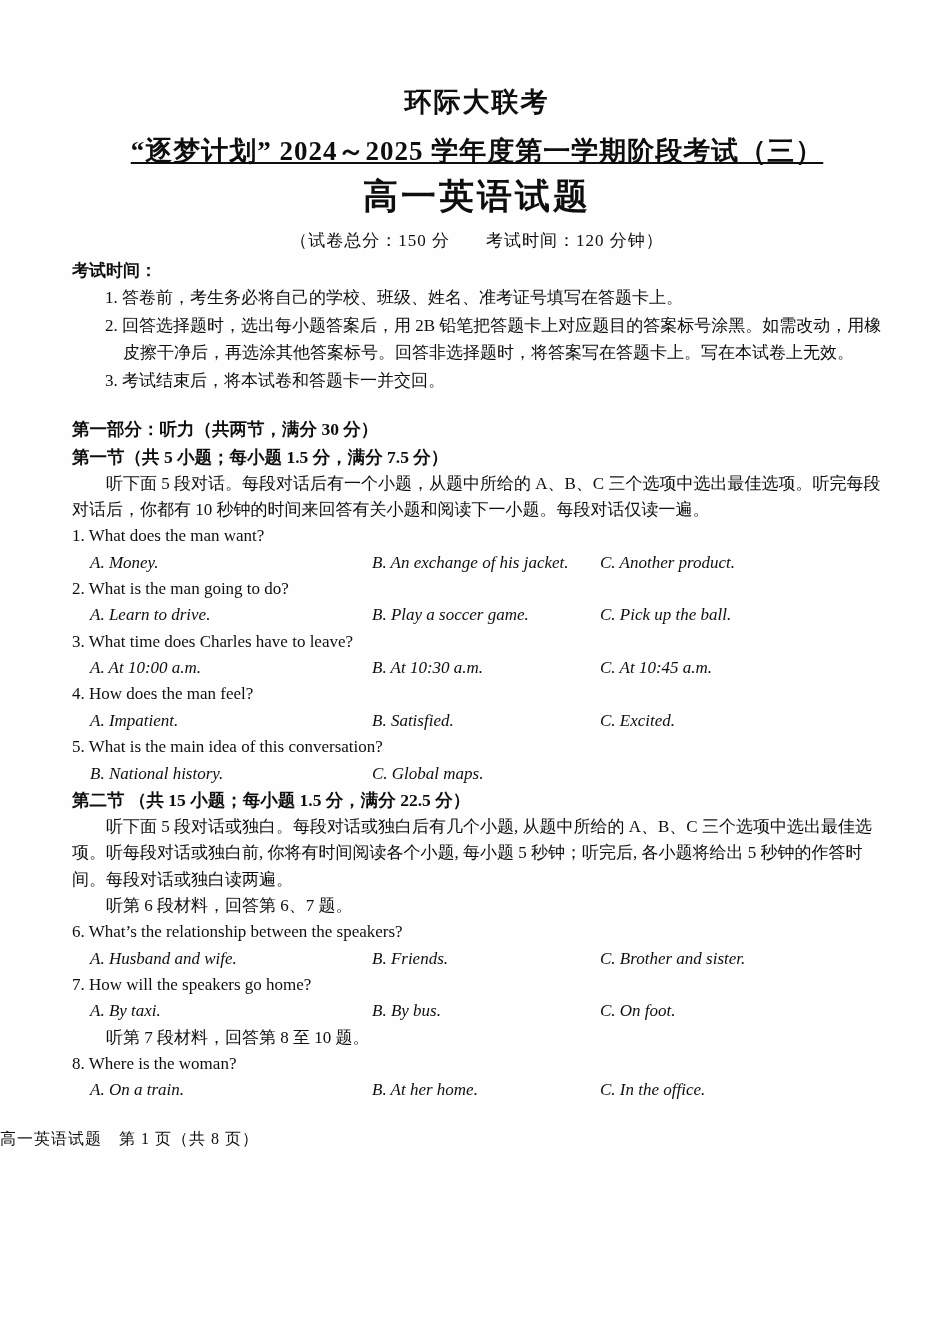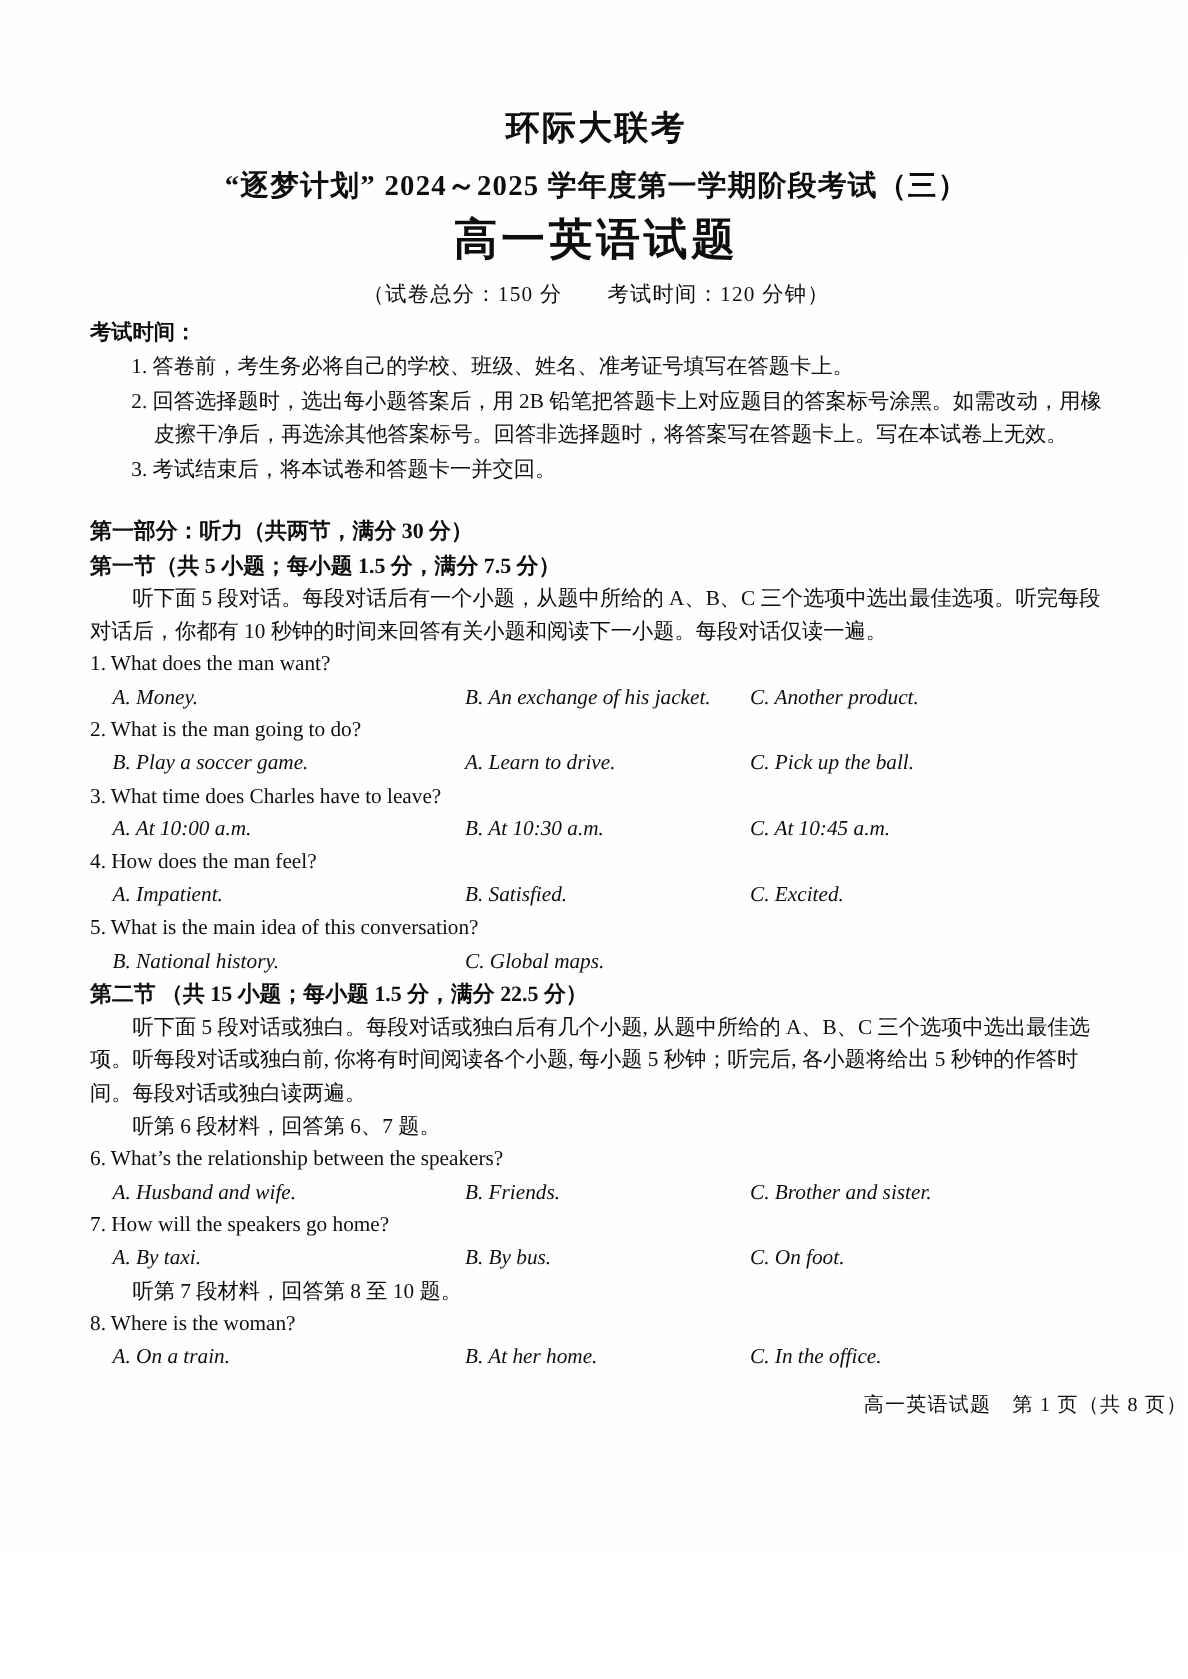--- a/index.html
+++ b/index.html
@@ -18,24 +18,25 @@
     overflow: hidden;
   }
   
   .hdr { text-align: center; }
   .hdr-org {
     font-size: 27px;
     font-weight: bold;
     letter-spacing: 2px;
   }
   .hdr-exam {
-    font-size: 23px;
+    font-size: 27px;
     font-weight: bold;
     margin-top: 13px;
     letter-spacing: 1px;
+    text-decoration: underline;
   }
   .hdr-subject {
     font-size: 35px;
     font-weight: bold;
     margin-top: 4px;
     letter-spacing: 3px;
   }
   .hdr-meta {
     font-size: 17px;
     margin-top: 9px;
@@ -85,22 +86,22 @@
     padding-left: 18px;
     line-height: 1.55;
     font-style: italic;
   }
   .options.stacked { display: block; }
   .options.stacked .opt { display: block; }
   
   .page-footer {
     position: absolute;
     left: 0; right: 0;
-    bottom: 109px;
-    text-align: right;
+    bottom: 94px;
+    text-align: left;
     font-size: 16px;
     letter-spacing: 1px;
   }
 </style>
 </head>
 <body>
 
 <div class="page">
 
   <header class="hdr">
@@ -128,22 +129,22 @@
       <div class="options">
         <span class="opt">A. Money.</span>
         <span class="opt">B. An exchange of his jacket.</span>
         <span class="opt">C. Another product.</span>
       </div>
     </div>
 
     <div class="question">
       <div class="q-text">2. What is the man going to do?</div>
       <div class="options">
+        <span class="opt">A. Learn to drive.</span>
         <span class="opt">B. Play a soccer game.</span>
-        <span class="opt">A. Learn to drive.</span>
         <span class="opt">C. Pick up the ball.</span>
       </div>
     </div>
 
     <div class="question">
       <div class="q-text">3. What time does Charles have to leave?</div>
       <div class="options">
         <span class="opt">A. At 10:00 a.m.</span>
         <span class="opt">B. At 10:30 a.m.</span>
         <span class="opt">C. At 10:45 a.m.</span>

